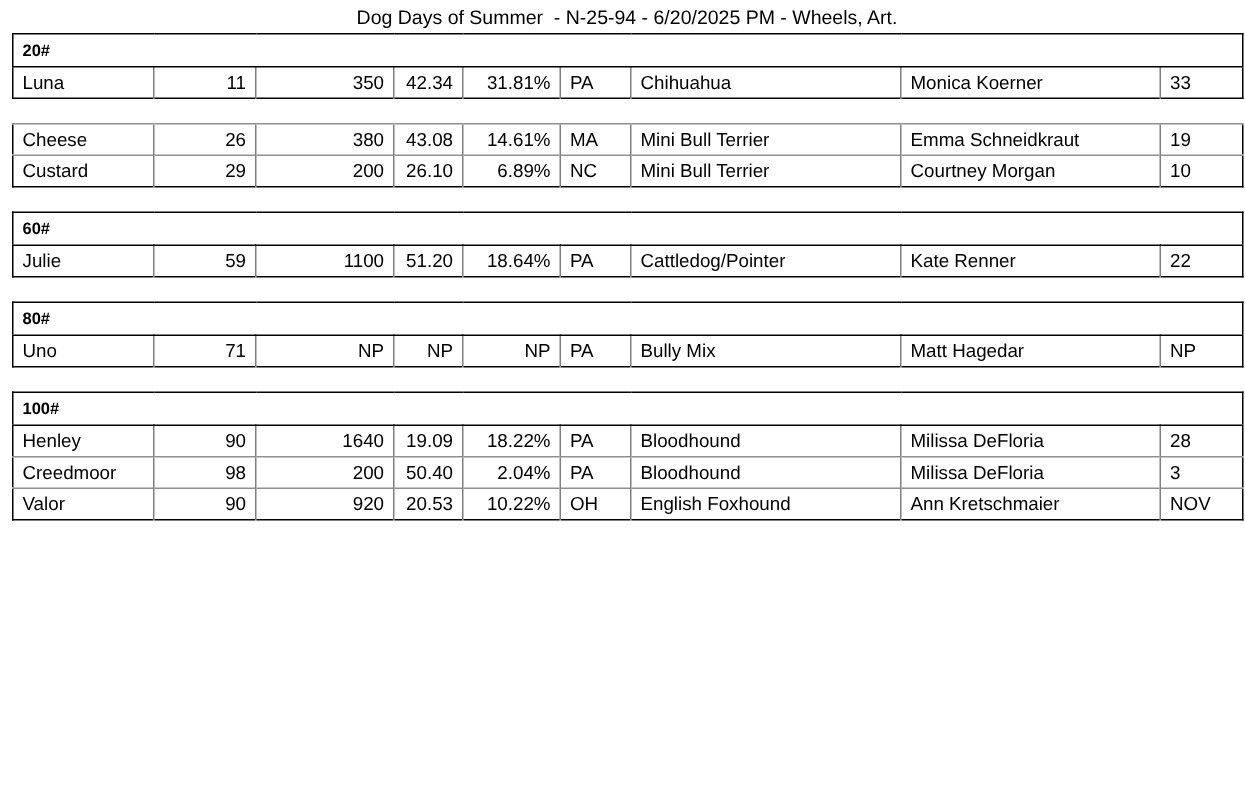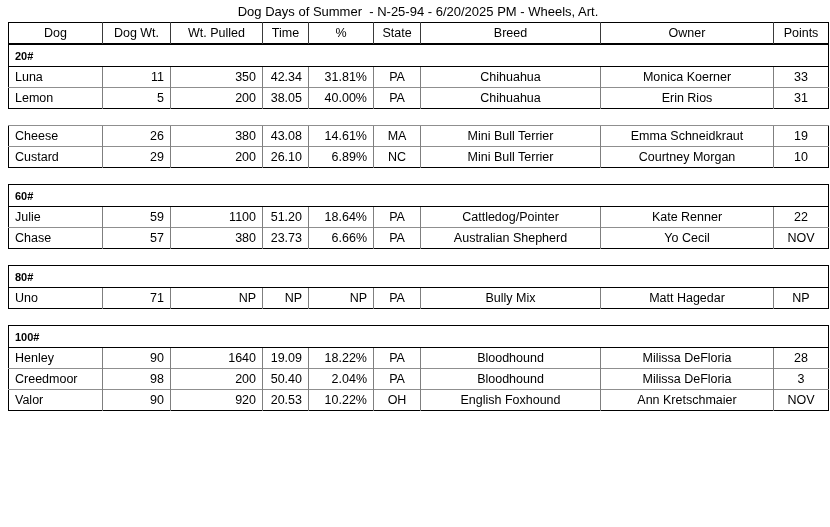--- a/index.html
+++ b/index.html
@@ -34,54 +34,28 @@
   }
   .data-row td {
     height: 20px; font-size: 12.5px; padding: 0 6px;
     border-left: 1px solid #7f7f7f;
     border-top: 1px solid #8f8f8f;
     white-space: nowrap; overflow: hidden;
   }
   .data-row td:first-child { border-left: none; }
   .c0 { text-align: left; }
   .c1, .c2, .c3, .c4 { text-align: right; }
-  .c5, .c6, .c7, .c8 { text-align: center; }
+  .c5, .c6, .c7, .c8 { }
 </style>
 </head>
 <body>
 
 <div class="page">
   <div class="title">Dog Days of Summer  - N-25-94 - 6/20/2025 PM - Wheels, Art.</div>
 
-  <table class="hdr-table">
-    <colgroup>
-      <col style="width:94px">
-        <col style="width:68px">
-        <col style="width:92px">
-      <col style="width:46px">
-        <col style="width:65px">
-        <col style="width:47px">
-      <col style="width:180px">
-        <col style="width:173px">
-        <col style="width:55px">
-    </colgroup>
-    <tbody>
-        <tr>
-      <th>Dog</th>
-      <th>Dog Wt.</th>
-      <th>Wt. Pulled</th>
-      <th>Time</th>
-      <th>%</th>
-      <th>State</th>
-      <th>Breed</th>
-      <th>Owner</th>
-      <th>Points</th>
-    </tr>
-  </tbody>
-    </table>
 
   <div id="sections-container">
       <table class="section-table first">
         <colgroup>
           <col style="width: 94px;">
           <col style="width: 68px;">
           <col style="width: 92px;">
           <col style="width: 46px;">
           <col style="width: 65px;">
           <col style="width: 47px;">
@@ -96,31 +70,20 @@
           <tr class="data-row">
             <td class="c0">Luna</td>
             <td class="c1">11</td>
             <td class="c2">350</td>
             <td class="c3">42.34</td>
             <td class="c4">31.81%</td>
             <td class="c5">PA</td>
             <td class="c6">Chihuahua</td>
             <td class="c7">Monica Koerner</td>
             <td class="c8">33</td>
-          </tr>
-          <tr class="data-row">
-            <td class="c0">Lemon</td>
-            <td class="c1">5</td>
-            <td class="c2">200</td>
-            <td class="c3">38.05</td>
-            <td class="c4">40.00%</td>
-            <td class="c5">PA</td>
-            <td class="c6">Chihuahua</td>
-            <td class="c7">Erin Rios</td>
-            <td class="c8">31</td>
           </tr>
         </tbody>
       </table>
       <table class="section-table">
         <colgroup>
           <col style="width: 94px;">
           <col style="width: 68px;">
           <col style="width: 92px;">
           <col style="width: 46px;">
           <col style="width: 65px;">
@@ -174,31 +137,20 @@
             <td class="c0">Julie</td>
             <td class="c1">59</td>
             <td class="c2">1100</td>
             <td class="c3">51.20</td>
             <td class="c4">18.64%</td>
             <td class="c5">PA</td>
             <td class="c6">Cattledog/Pointer</td>
             <td class="c7">Kate Renner</td>
             <td class="c8">22</td>
           </tr>
-          <tr class="data-row">
-            <td class="c0">Chase</td>
-            <td class="c1">57</td>
-            <td class="c2">380</td>
-            <td class="c3">23.73</td>
-            <td class="c4">6.66%</td>
-            <td class="c5">PA</td>
-            <td class="c6">Australian Shepherd</td>
-            <td class="c7">Yo Cecil</td>
-            <td class="c8">NOV</td>
-          </tr>
         </tbody>
       </table>
       <table class="section-table">
         <colgroup>
           <col style="width: 94px;">
           <col style="width: 68px;">
           <col style="width: 92px;">
           <col style="width: 46px;">
           <col style="width: 65px;">
           <col style="width: 47px;">

